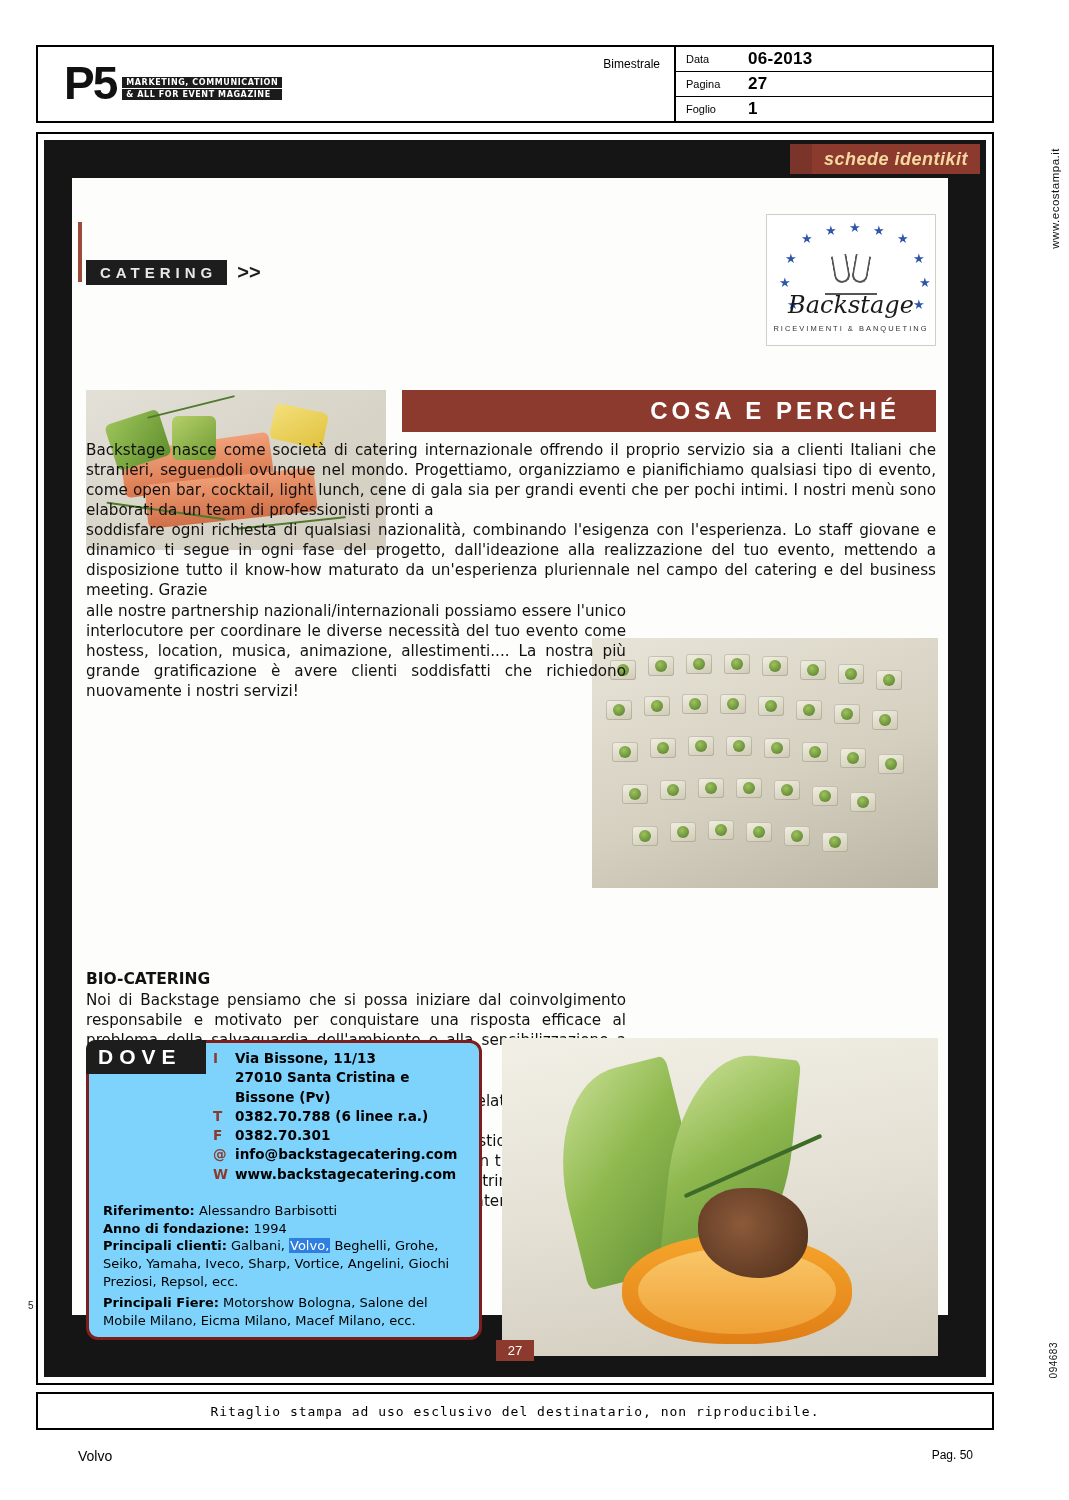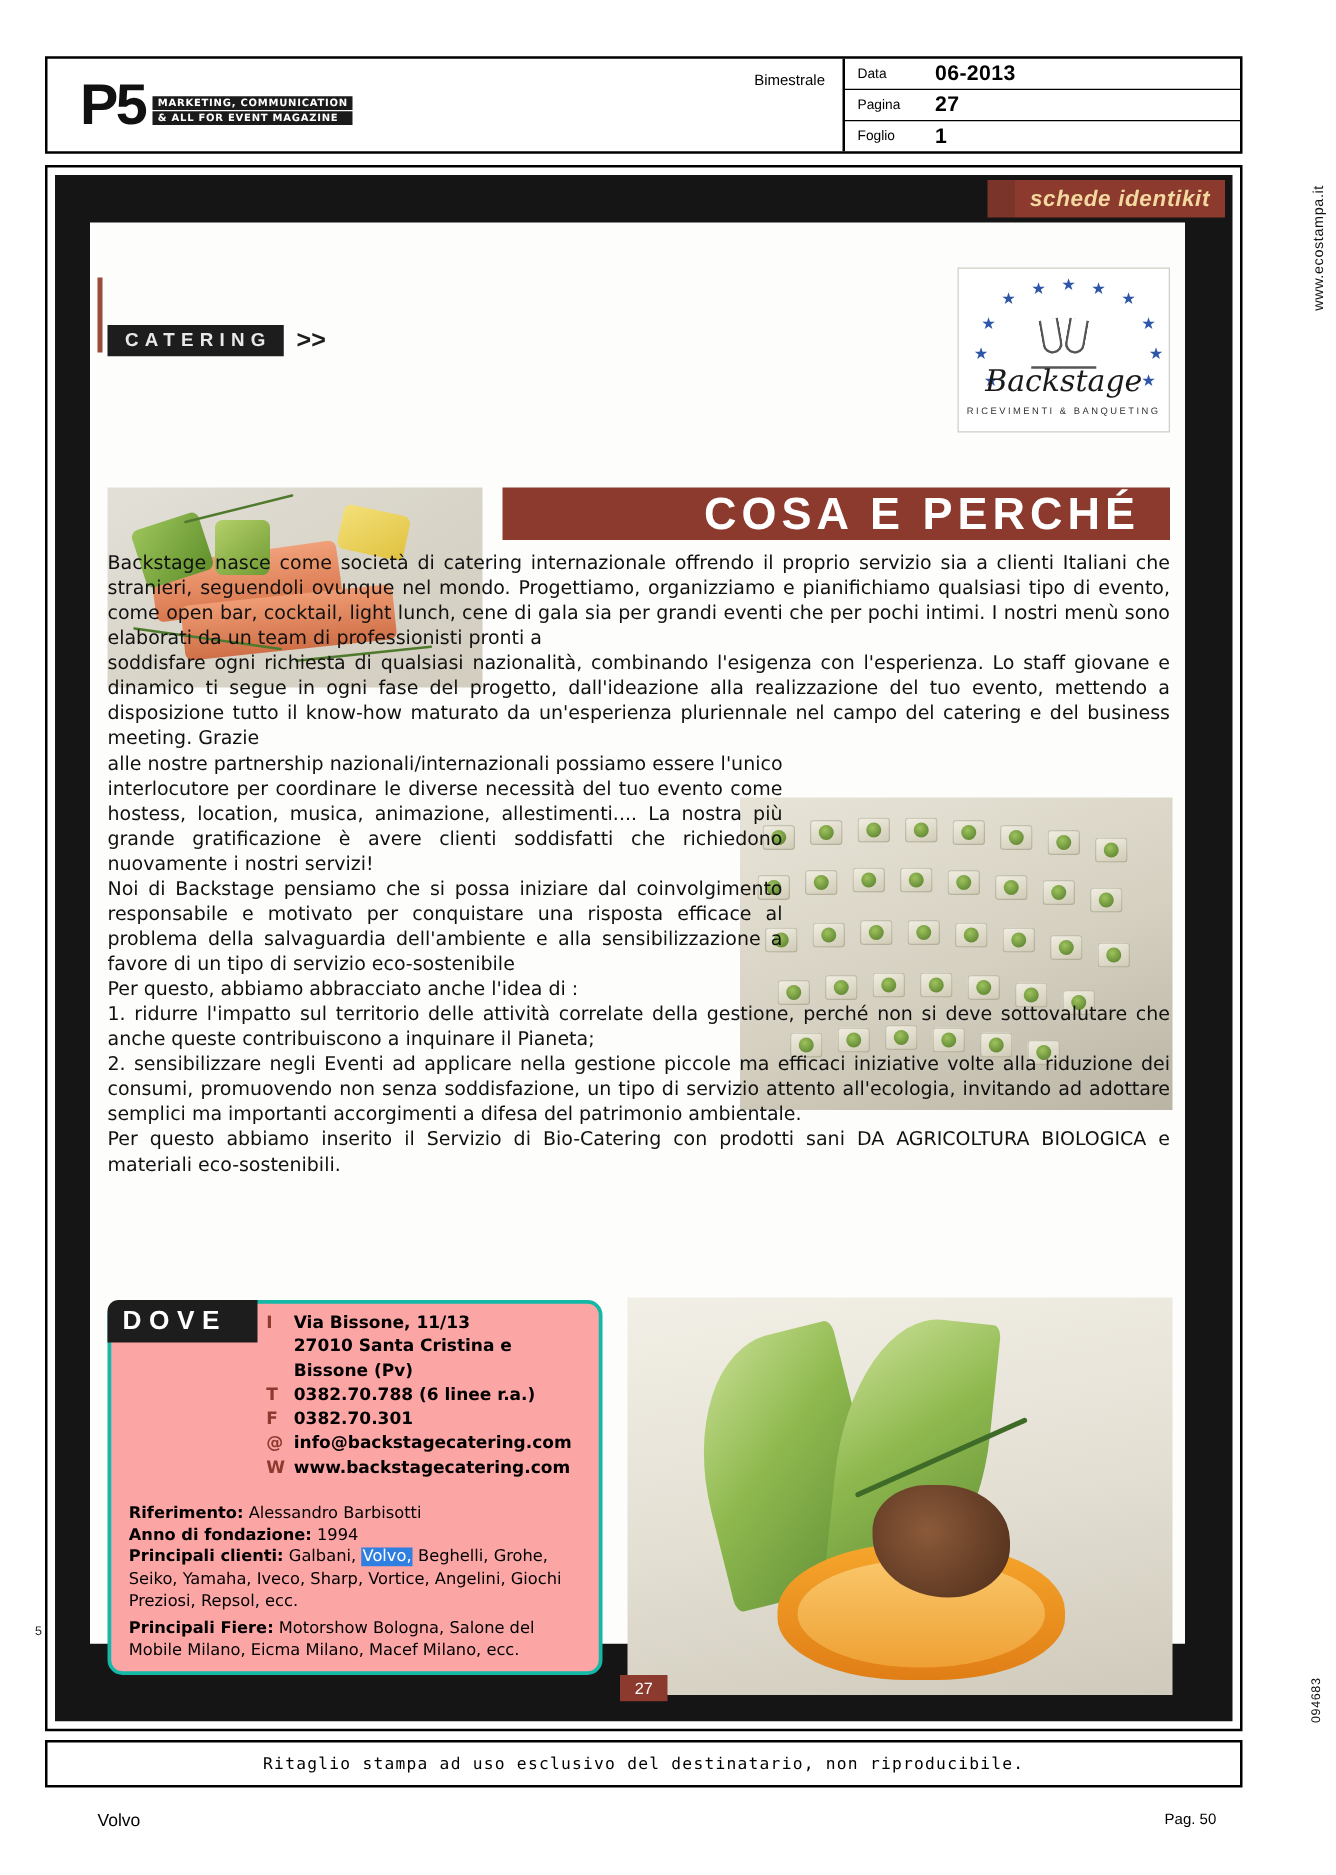--- a/index.html
+++ b/index.html
@@ -291,23 +291,23 @@
     position: absolute;
     left: 330px;
     top: 212px;
     right: 12px;
     height: 42px;
     background: #8c3a2e;
     color: #fff;
     display: flex;
     align-items: center;
     justify-content: flex-end;
-    padding-right: 24px;
+    padding-right: 36px;
     box-sizing: border-box;
-    font-size: 36px;
+    font-size: 24px;
     font-weight: 900;
     letter-spacing: 4px;
     font-family: "Liberation Sans", sans-serif;
   }
 
   
   .photo {
     position: absolute;
     background: #cfc9bc;
     overflow: hidden;
@@ -415,23 +415,23 @@
     font-family: "DejaVu Sans", sans-serif;
   }
 
   
   .dove-box {
     position: absolute;
     left: 14px;
     top: 862px;
     width: 396px;
     height: 300px;
-    border: 3px solid #14b8a6;
+    border: 3px solid #7f1d1d;
     border-radius: 12px;
-    background: #fca5a5;
+    background: #7dd3fc;
     box-sizing: border-box;
   }
   .dove-head {
     position: absolute;
     left: -3px;
     top: -3px;
     width: 120px;
     height: 34px;
     background: #1d1d1d;
     color: #fff;
@@ -727,20 +727,21 @@
           <span class="canape" style="left:230px;top:194px;">
               <i></i>
             </span>
         </div>
 
         <div class="body-text">
           <p class="para intro-indent">Backstage nasce come società di catering internazionale offrendo il proprio servizio sia a clienti Italiani che stranieri, seguendoli ovunque nel mondo. Progettiamo, organizziamo e pianifichiamo qualsiasi tipo di evento, come open bar, cocktail, light lunch, cene di gala sia per grandi eventi che per pochi intimi. I nostri menù sono elaborati da un team di professionisti pronti a</p>
           <p class="para">soddisfare ogni richiesta di qualsiasi nazionalità, combinando l'esigenza con l'esperienza. Lo staff giovane e dinamico ti segue in ogni fase del progetto, dall'ideazione alla realizzazione del tuo evento, mettendo a disposizione tutto il know-how maturato da un'esperienza pluriennale nel campo del catering e del business meeting. Grazie</p>
           <p class="para" style="width:540px;">alle nostre partnership nazionali/internazionali possiamo essere l'unico interlocutore per coordinare le diverse necessità del tuo evento come hostess, location, musica, animazione, allestimenti.... La nostra più grande gratificazione è avere clienti soddisfatti che richiedono nuovamente i nostri servizi!</p>
 
+          <div class="sec-head" style="margin-top:268px;">BIO-CATERING</div>
           <p class="para" style="width:540px;">Noi di Backstage pensiamo che si possa iniziare dal coinvolgimento responsabile e motivato per conquistare una risposta efficace al problema della salvaguardia dell'ambiente e alla sensibilizzazione a favore di un tipo di servizio eco-sostenibile</p>
           <p class="para" style="width:540px;">Per questo, abbiamo abbracciato anche l'idea di :</p>
           <p class="para">1. ridurre l'impatto sul territorio delle attività correlate della gestione, perché non si deve sottovalutare che anche queste contribuiscono a inquinare il Pianeta;</p>
           <p class="para">2. sensibilizzare negli Eventi ad applicare nella gestione piccole ma efficaci iniziative volte alla riduzione dei consumi, promuovendo non senza soddisfazione, un tipo di servizio attento all'ecologia, invitando ad adottare semplici ma importanti accorgimenti a difesa del patrimonio ambientale.</p>
           <p class="para">Per questo abbiamo inserito il Servizio di Bio-Catering con prodotti sani DA AGRICOLTURA BIOLOGICA e materiali eco-sostenibili.</p>
         </div>
 
         <div class="photo photo-avocado">
           <span class="av-leaf av-l1"></span>
           <span class="av-leaf av-l2"></span>

